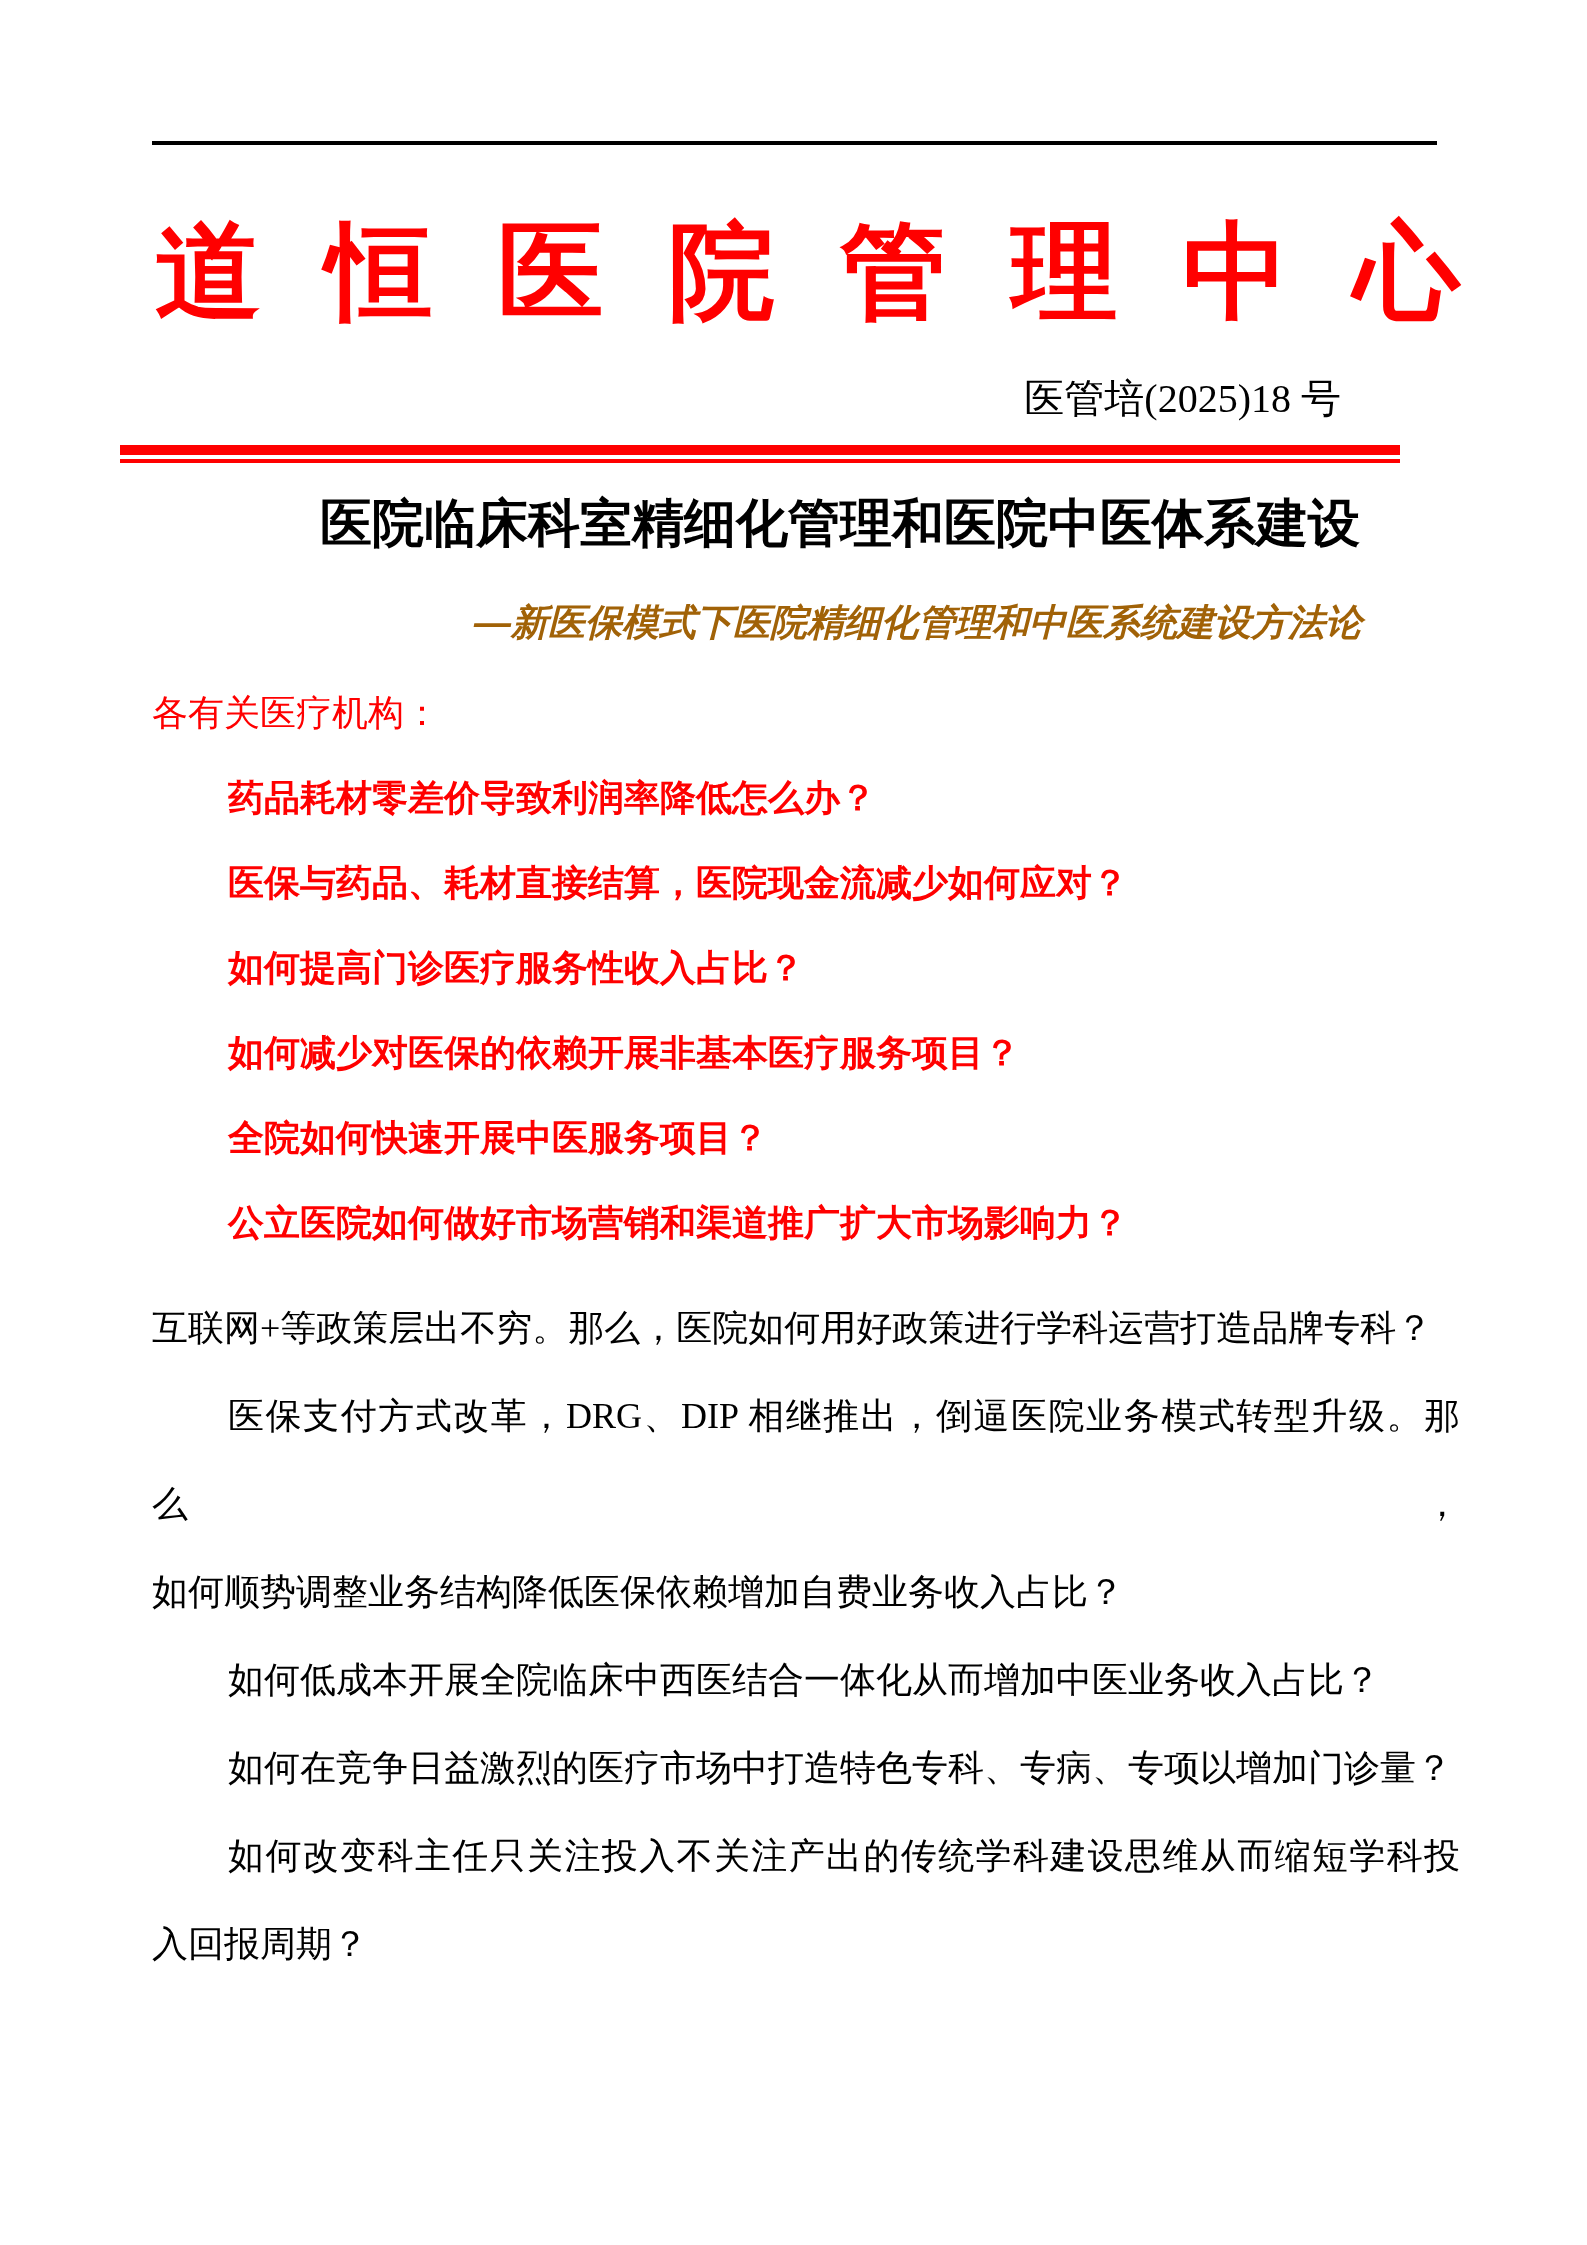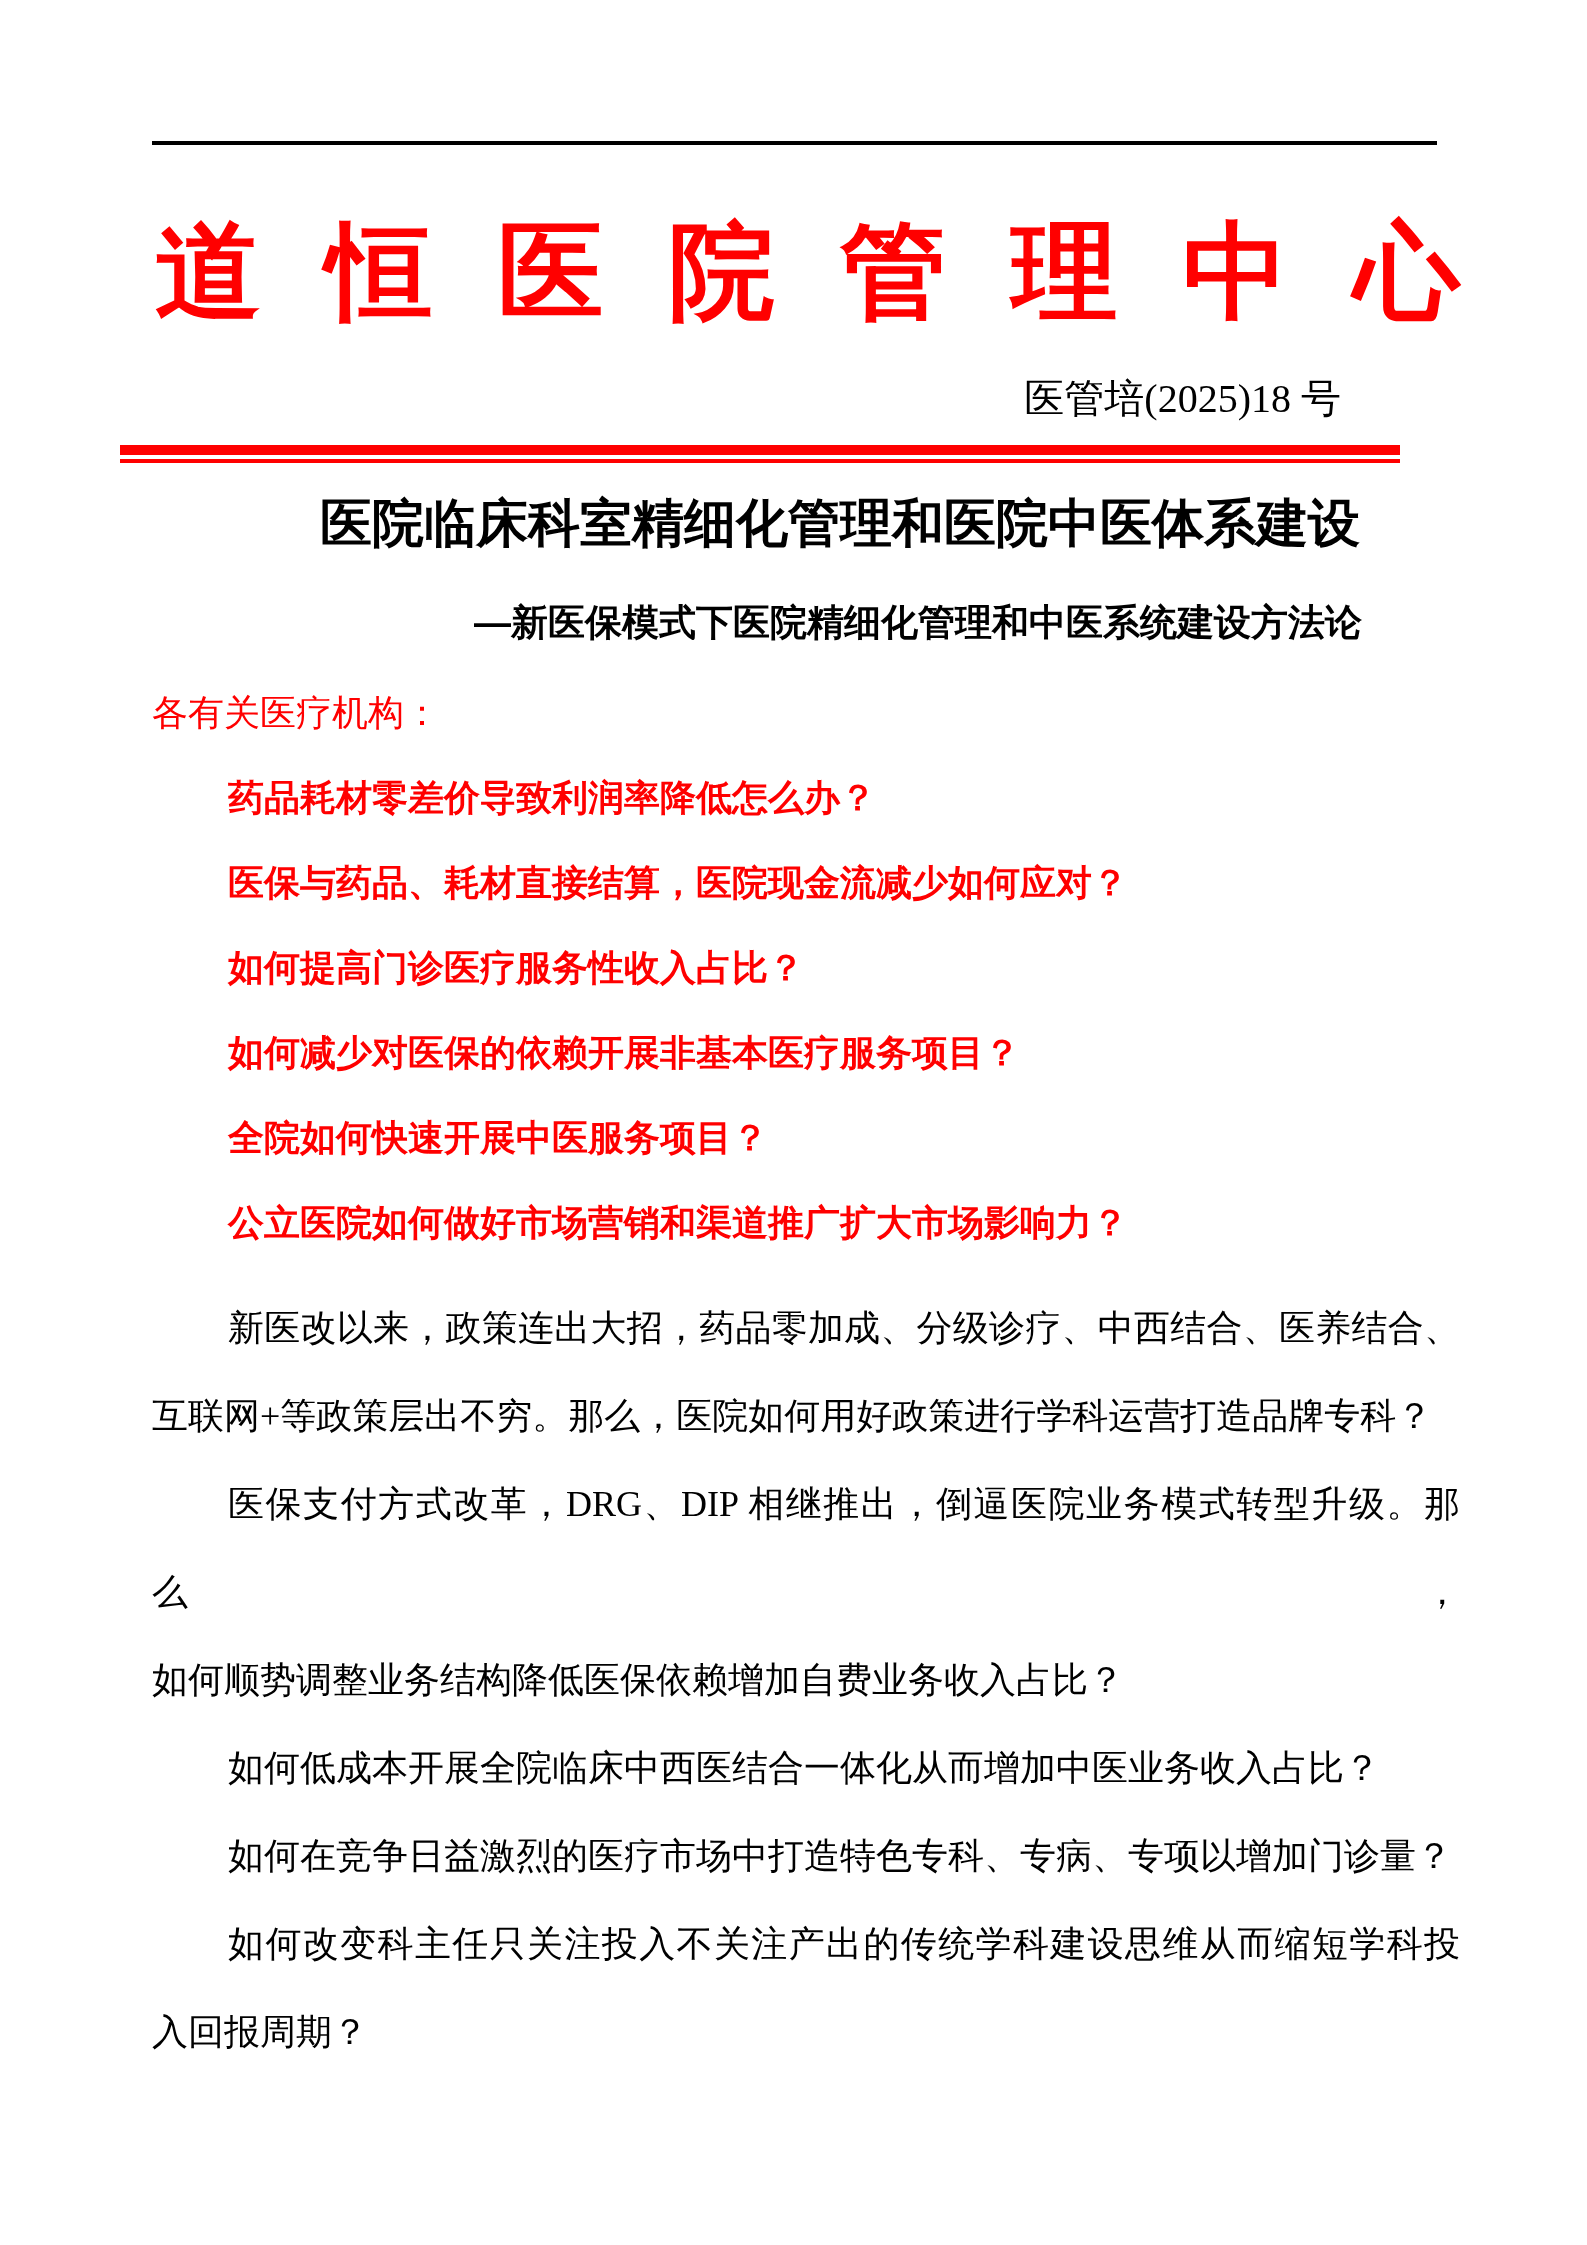--- a/index.html
+++ b/index.html
@@ -50,21 +50,22 @@
     color:#000;
   }
   .doc-subtitle{
     margin-top:48px;
     padding-right:225px;
     text-align:right;
     font-family:"Liberation Sans",sans-serif;
     font-weight:bold;
     font-size:37px;
     line-height:44px;
-    color:#000000;
+    color:#a16207;
+    font-style:italic;
   }
   .content{padding:0 127px 0 152px;}
   .line{
     font-size:36px;
     line-height:85px;
     font-family:"Liberation Serif",serif;
   }
   .salutation{
     margin-top:26px;
     color:var(--accent,#f00);
@@ -116,21 +117,20 @@
     <div class="line salutation">各有关医疗机构：</div>
 
     <div class="line q indent">药品耗材零差价导致利润率降低怎么办？</div>
     <div class="line q indent">医保与药品、耗材直接结算，医院现金流减少如何应对？</div>
     <div class="line q indent">如何提高门诊医疗服务性收入占比？</div>
     <div class="line q indent">如何减少对医保的依赖开展非基本医疗服务项目？</div>
     <div class="line q indent">全院如何快速开展中医服务项目？</div>
     <div class="line q indent">公立医院如何做好市场营销和渠道推广扩大市场影响力？</div>
 
     <div class="para para-first">
-      <div class="line indent full">新医改以来，政策连出大招，药品零加成、分级诊疗、中西结合、医养结合、</div>
       <div class="line">互联网+等政策层出不穷。那么，医院如何用好政策进行学科运营打造品牌专科？</div>
     </div>
 
     <div class="para">
       <div class="line indent full">医保支付方式改革，DRG、DIP 相继推出，倒逼医院业务模式转型升级。那么，</div>
       <div class="line">如何顺势调整业务结构降低医保依赖增加自费业务收入占比？</div>
     </div>
 
     <div class="para">
       <div class="line indent">如何低成本开展全院临床中西医结合一体化从而增加中医业务收入占比？</div>

